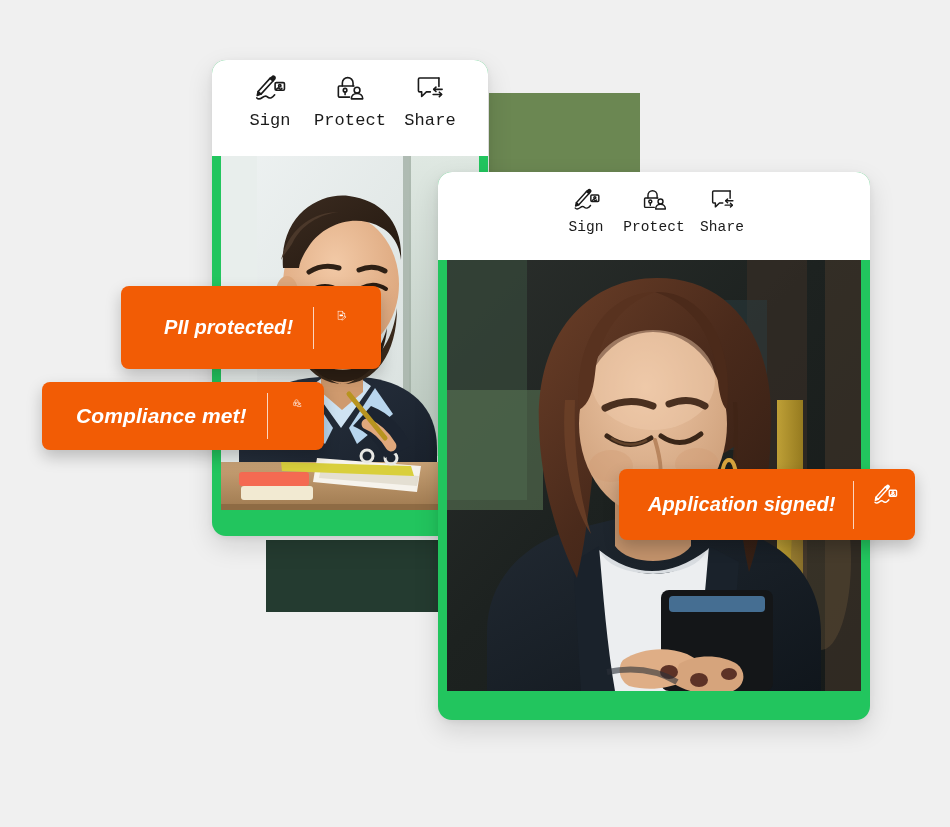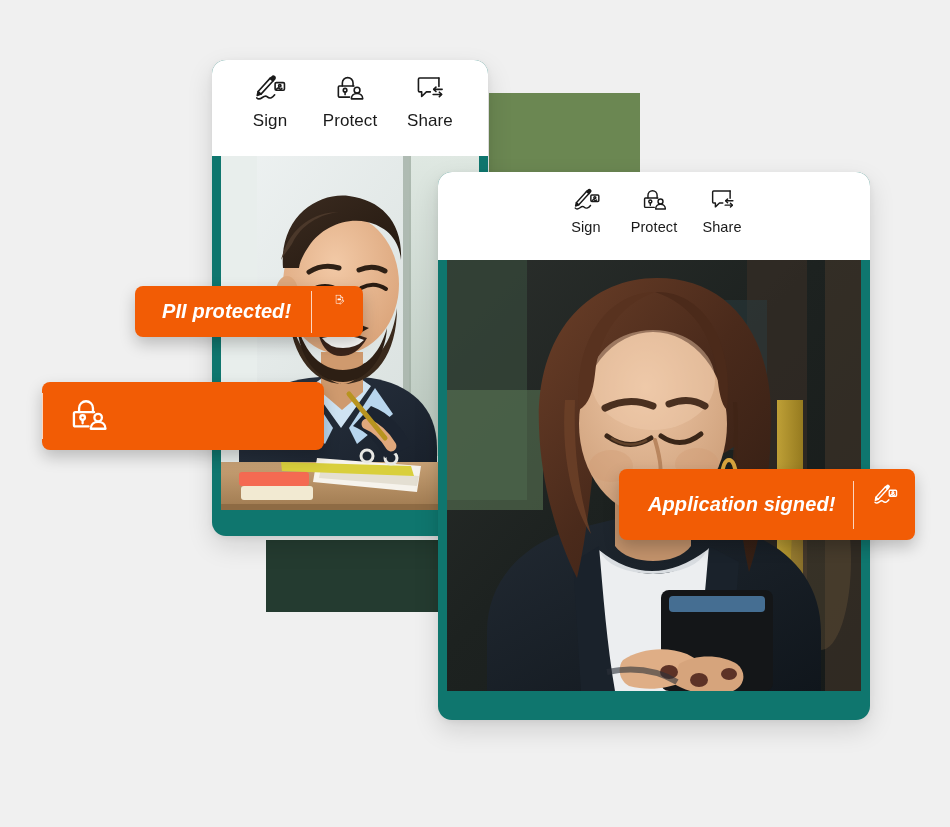--- a/index.html
+++ b/index.html
@@ -37,24 +37,25 @@
     left: 266px;
     top: 540px;
     width: 172px;
     height: 72px;
     background: #243b30;
   }
 
   
   .card {
     position: absolute;
-    background: #0f766e;
+    background: #22c55e;
     border-radius: 14px;
     box-shadow: 0 10px 26px rgba(0,0,0,0.13), 0 2px 6px rgba(0,0,0,0.06);
     overflow: hidden;
+    font-family: Liberation Mono, monospace;
   }
   .card-back {
     left: 212px;
     top: 60px;
     width: 276px;
     height: 476px;
     z-index: 3;
   }
   .card-front {
     left: 438px;
@@ -132,25 +133,25 @@
     letter-spacing: .1px;
   }
   .badge-div {
     width: 1px;
     background: rgba(255,255,255,0.75);
     flex: 0 0 1px;
   }
   .badge-icon { display: block; }
 
   .badge-pii {
-    left: 135px;
+    left: 121px;
     top: 286px;
     height: 51px;
     width: 228px;
-    padding: 0;
+    padding: 16px;
   }
   .badge-pii .badge-text { font-size: 20px; padding: 0 20px 0 27px; }
   .badge-pii .badge-div { height: 42px; }
   .badge-pii .badge-icon { width: 42px; height: 42px; margin: 0 18px 0 22px; }
 
   .badge-compliance {
     left: 42px;
     top: 382px;
     height: 68px;
     width: 282px;
@@ -455,20 +456,21 @@
         <path d="M8 5 v30 h13"></path>
         <path d="M24 5 v8 h8"></path>
         <rect x="13" y="17" width="13" height="6" rx="1.6" fill="#ffffff" stroke="none"></rect>
         <path d="M33.6 22.5 l3.2 3.2 -10.6 10.6 -4.4 1.2 1.2-4.4 z"></path>
         <path d="M31.4 24.7 l3.2 3.2"></path>
       </svg>
     </span>
   </div>
 
   <div class="badge badge-compliance">
+    <span class="badge-text">Compliance met!</span>
     <span class="badge-div"></span>
     <span class="badge-icon">
       <svg viewBox="0 0 40 40" fill="none" stroke="#ffffff" stroke-width="2.1" stroke-linecap="round" stroke-linejoin="round">
         <path d="M11 16.5 v-3.6 a6.3 6.3 0 0 1 12.6 0 v3.6"></path>
         <path d="M24.6 16.5 H7.6 a1.3 1.3 0 0 0 -1.3 1.3 v10.4 a1.3 1.3 0 0 0 1.3 1.3 h12"></path>
         <circle cx="14.2" cy="21.4" r="2.1"></circle>
         <path d="M14.2 23.5 v3.1"></path>
         <circle cx="28.3" cy="21.4" r="3.4"></circle>
         <path d="M21.6 31.6 c0-3.9 3-6.3 6.7-6.3 3.7 0 6.7 2.4 6.7 6.3 z"></path>
       </svg>

